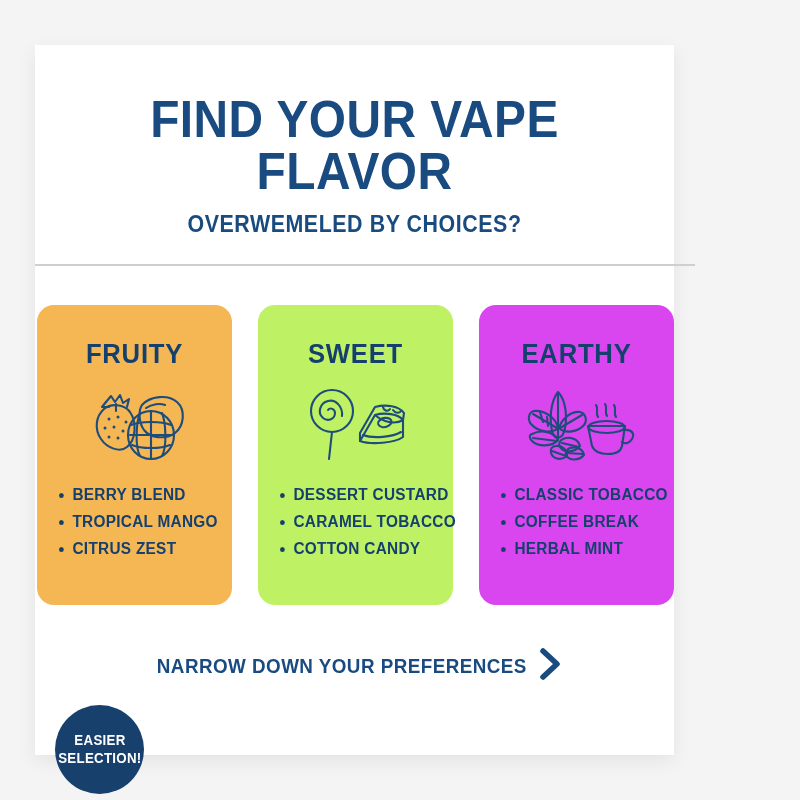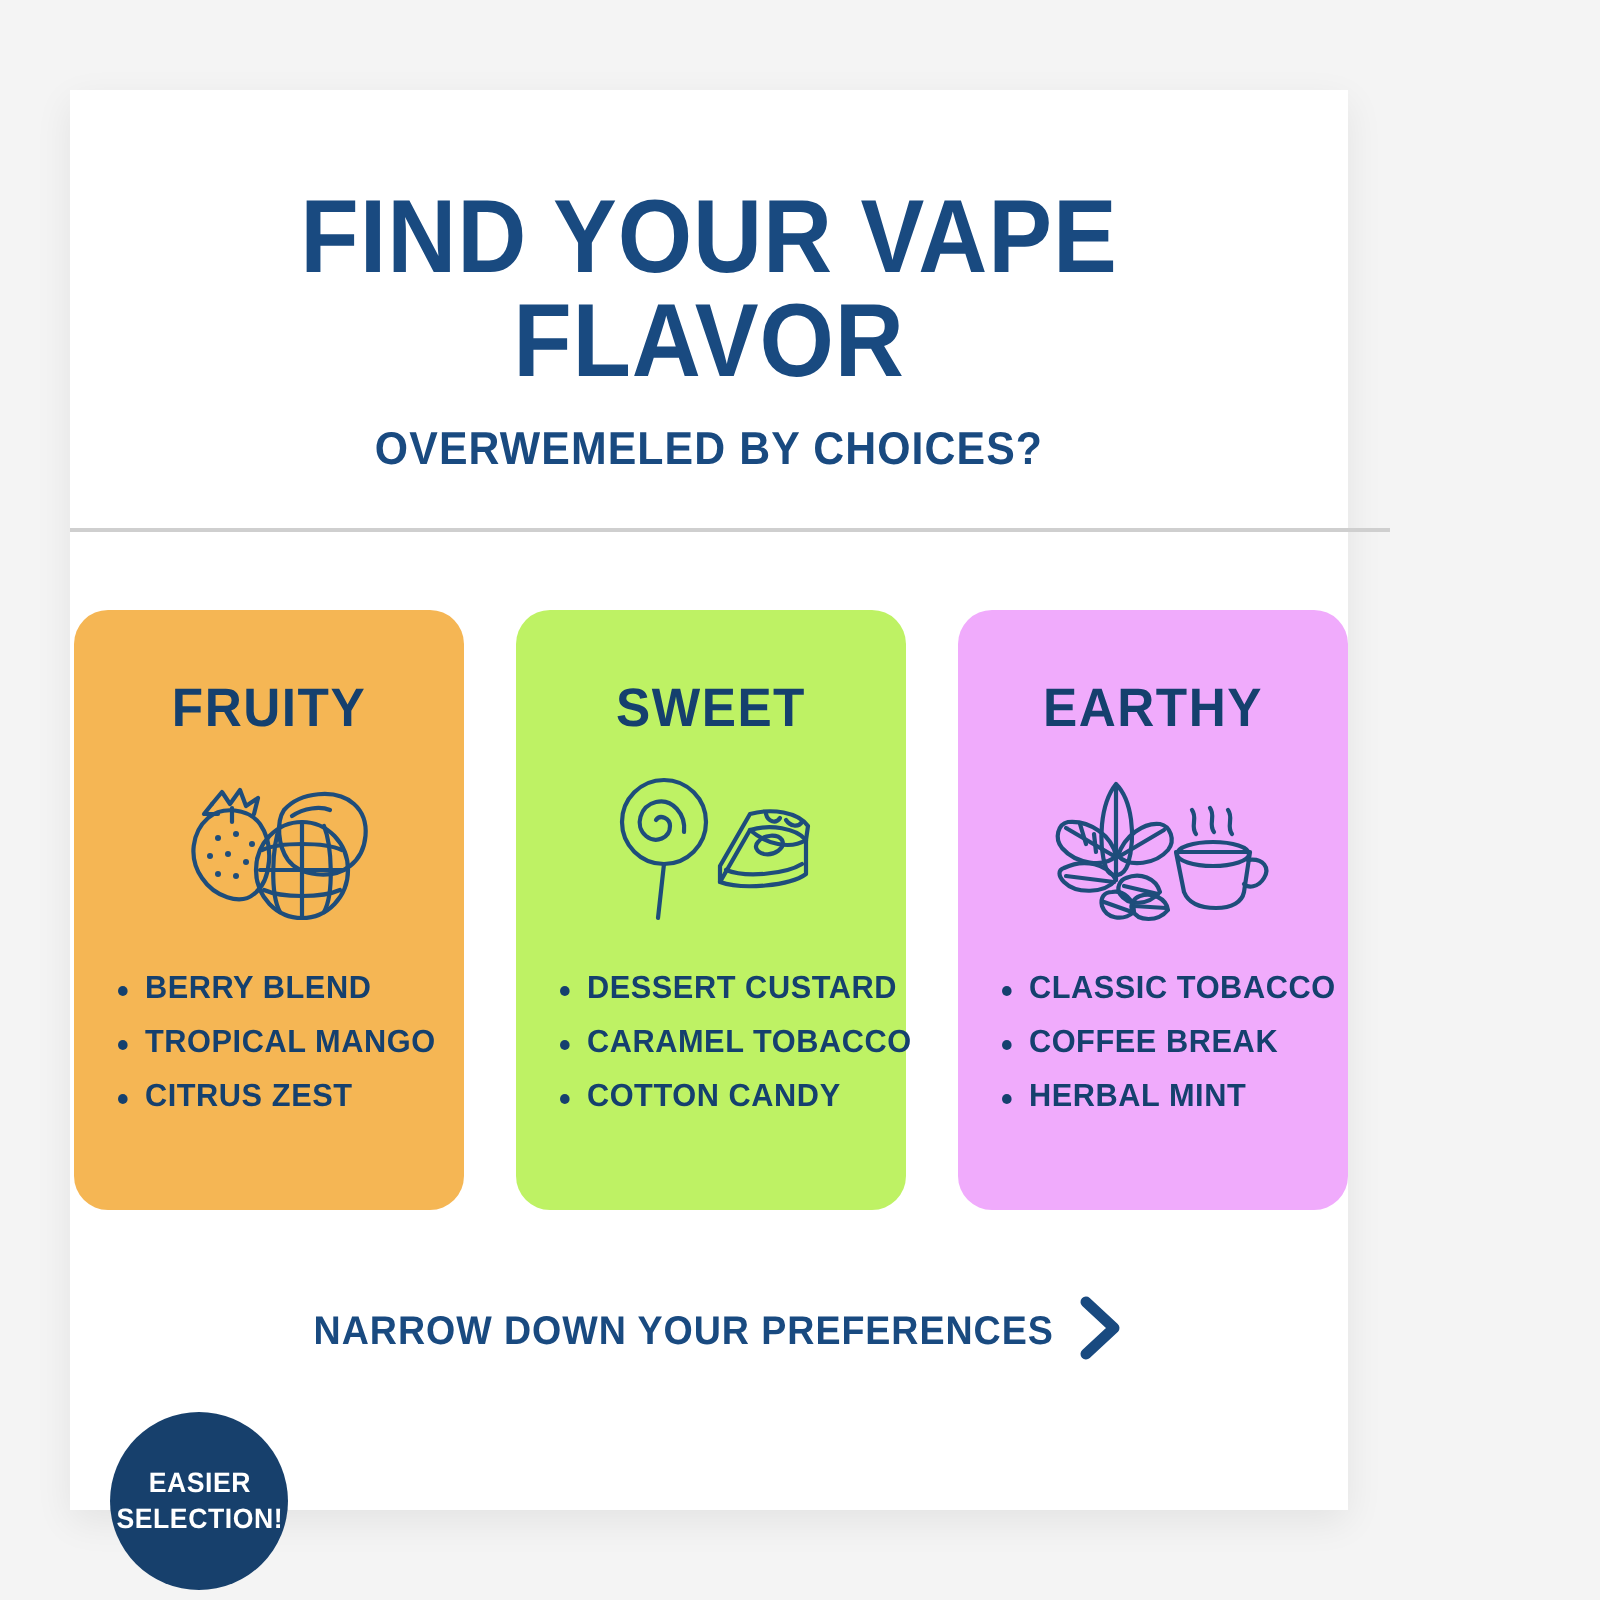--- a/index.html
+++ b/index.html
@@ -236,21 +236,21 @@
           <path class="ico-stroke" d="M66 50 C76 54 96 52 104 47"></path>
         </svg>
       </div>
       <ul class="card-list">
         <li>DESSERT CUSTARD</li>
         <li>CARAMEL TOBACCO</li>
         <li>COTTON CANDY</li>
       </ul>
     </div>
 
-    <div class="flavor-card" id="card-earthy" style="background: #f0abfc;">
+    <div class="flavor-card" id="card-earthy" style="background: #d946ef;">
       <div class="card-title">EARTHY</div>
       <div class="card-icon">
         <svg width="118" height="82" viewBox="0 0 118 82">
 
           <path class="ico-stroke" d="M40 8 C48 16 50 34 46 48 C44 54 38 56 35 50 C31 38 32 18 40 8 Z"></path>
           <path class="ico-stroke" d="M40 10 L40 56"></path>
 
           <path class="ico-stroke" d="M16 27 C27 26 38 34 40 44 C34 50 20 48 13 40 C9 35 11 28 16 27 Z"></path>
           <path class="ico-stroke" d="M15 30 L39 44"></path>
           <path class="ico-stroke" d="M22 28 L25 38"></path>

